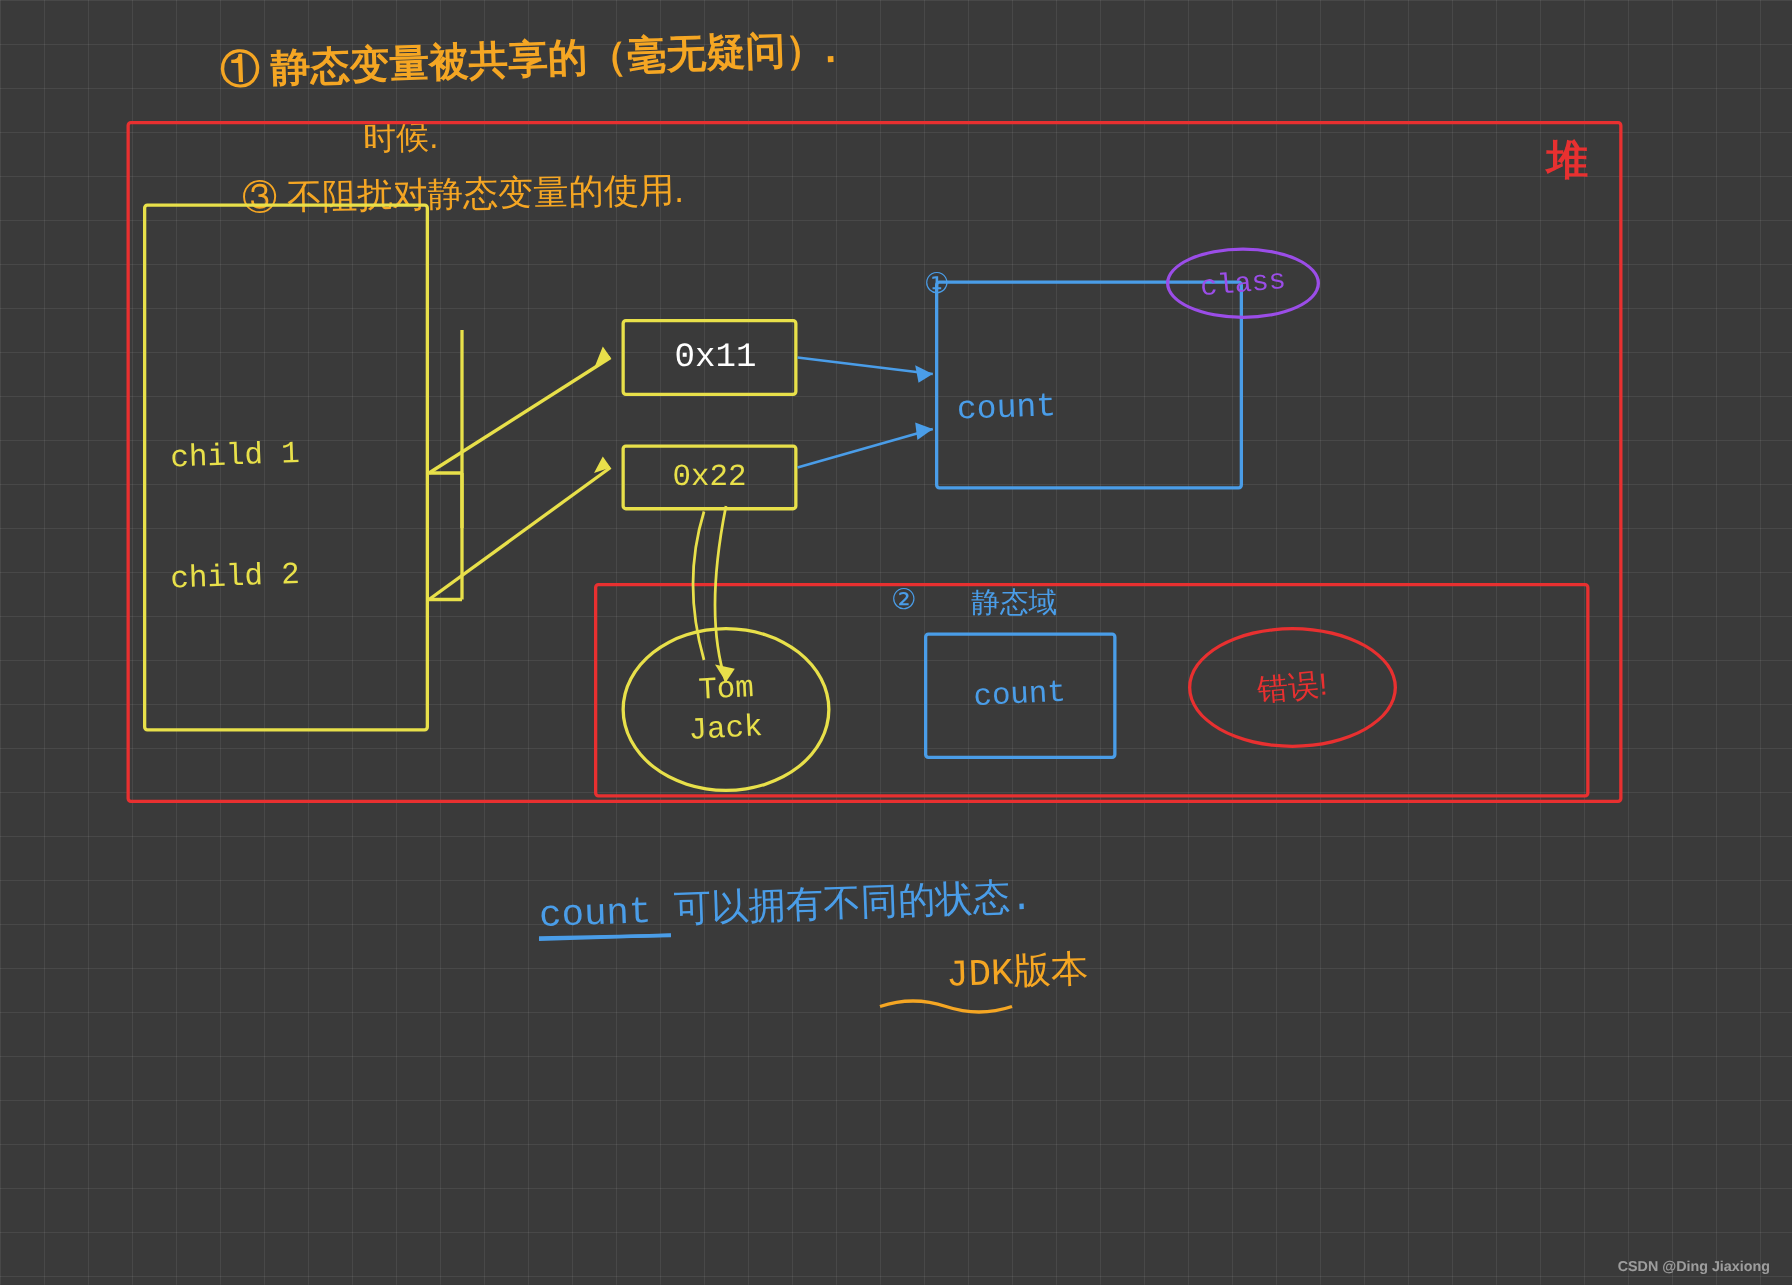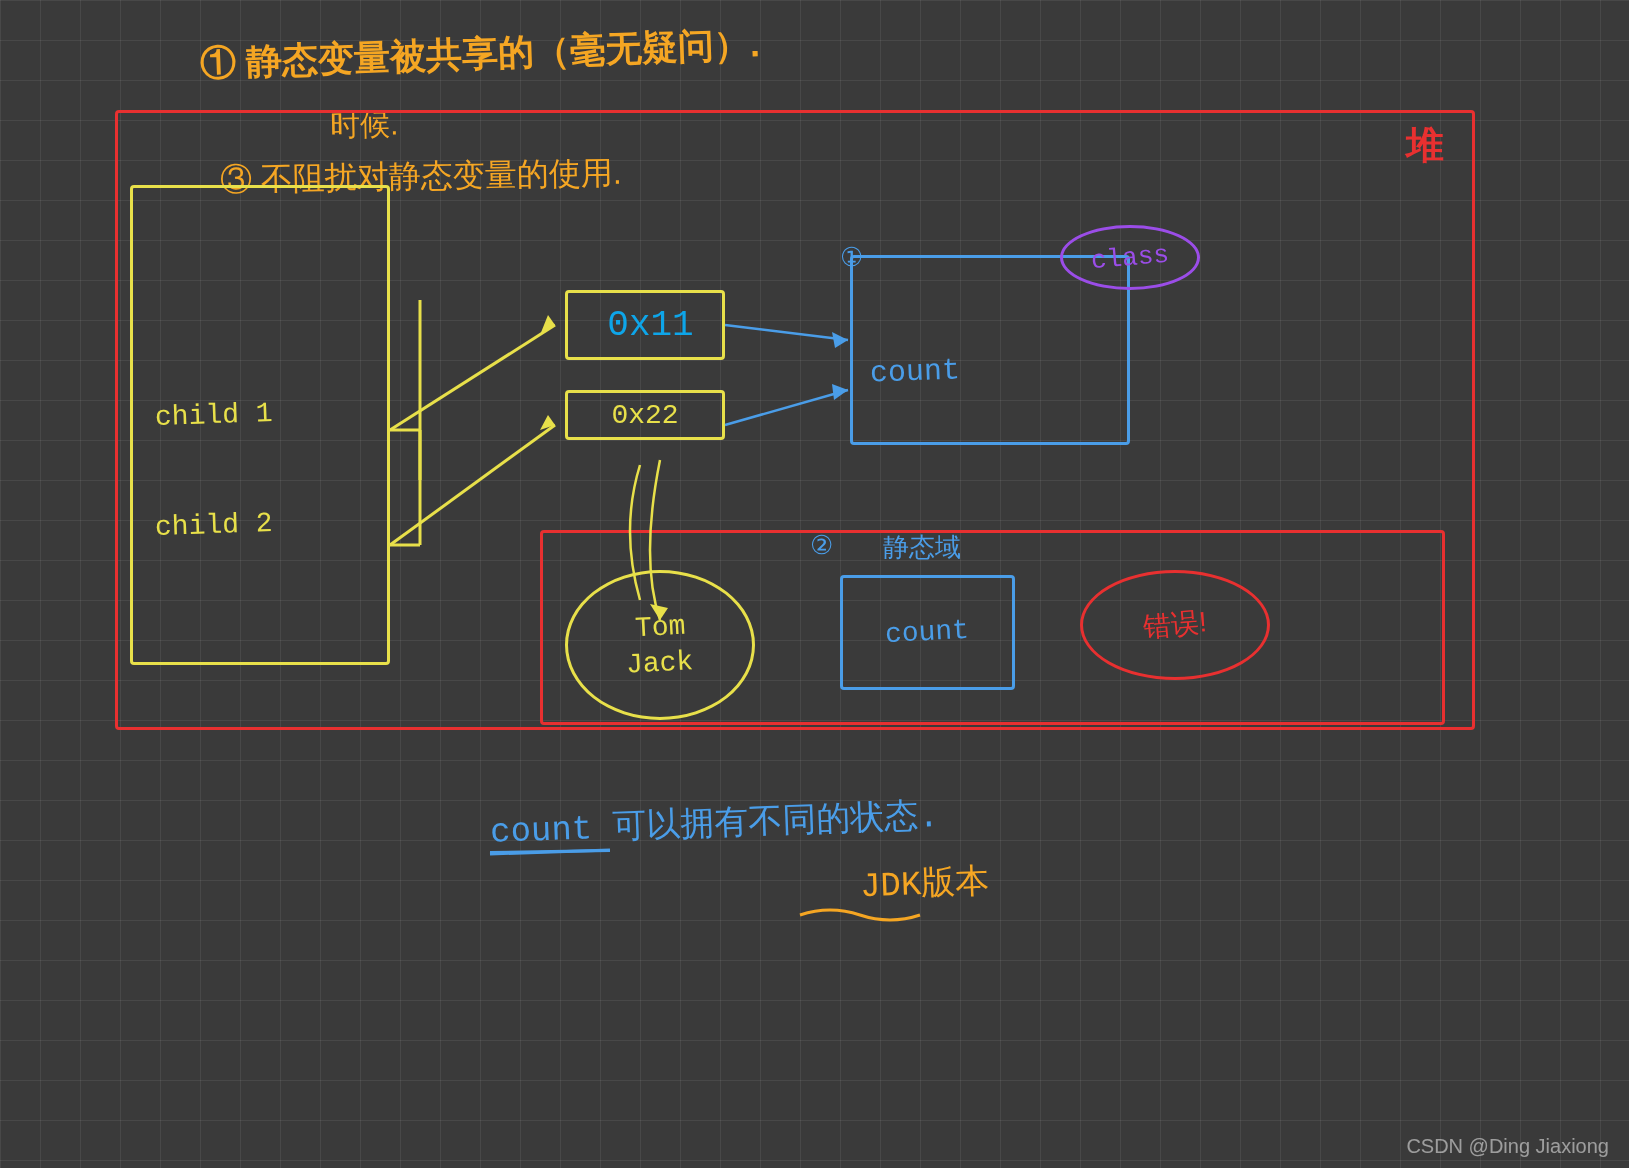--- a/index.html
+++ b/index.html
@@ -123,33 +123,33 @@
       height: 70px;
       border: 3px solid #e8e04a;
       border-radius: 4px;
       background: transparent;
       display: flex;
       align-items: center;
       justify-content: center;
     }
 
     .addr-box-0x11 span {
-      font-size: 36px;
-      color: #0ea5e9;
+      font-size: 31px;
+      color: #ffffff;
       font-family: 'Courier New', monospace;
       margin-left: 11px;
     }
 
     
     .addr-box-0x22 {
       position: absolute;
-      top: 390px;
+      top: 404px;
       left: 565px;
       width: 160px;
-      height: 50px;
+      height: 60px;
       border: 3px solid #e8e04a;
       border-radius: 4px;
       background: transparent;
       display: flex;
       align-items: center;
       justify-content: center;
     }
 
     .addr-box-0x22 span {
       font-size: 28px;
@@ -357,22 +357,23 @@
       font-family: 'Courier New', monospace;
       transform: rotate(-2deg);
       white-space: nowrap;
     }
 
     
     .csdn-watermark {
       position: absolute;
       bottom: 10px;
       right: 20px;
-      font-size: 20px;
+      font-size: 13px;
       color: rgba(255,255,255,0.5);
+      font-weight: bold;
     }
 
     
     .svg-overlay {
       position: absolute;
       top: 0;
       left: 0;
       width: 1629px;
       height: 1168px;
       pointer-events: none;

